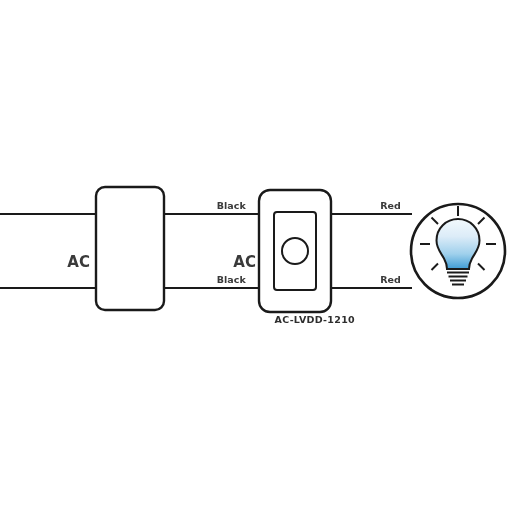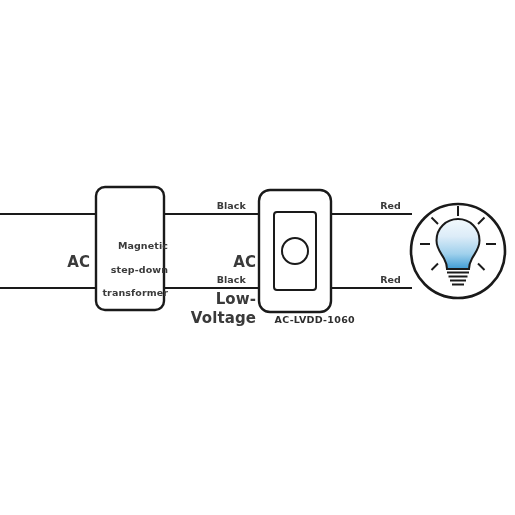--- a/index.html
+++ b/index.html
@@ -146,34 +146,28 @@
       <line class="bulb-ray" x1="484.5" y1="217.5" x2="478" y2="224"></line>
       <line class="bulb-ray" x1="496" y1="244" x2="486" y2="244"></line>
       <line class="bulb-ray" x1="484.5" y1="270" x2="478" y2="263.5"></line>
     </g>
   </svg>
 
   <div class="diagram-label label-section" style="left:6px; top:234px; width:84px;">
     <div>AC</div>
   </div>
 
-  <div class="diagram-label label-block" style="left:92px; top:228px; width:76px;">
-    <div>Magnetic</div>
-    <div>step-down</div>
-    <div>transformer</div>
-  </div>
 
   <div class="diagram-label label-section" style="left:172px; top:234px; width:84px;">
     <div>AC</div>
-    <div>Low-Voltage</div>
   </div>
 
   <div class="diagram-label label-wire" style="left:182px; top:200px; width:64px;">Black</div>
 
   <div class="diagram-label label-wire" style="left:182px; top:274px; width:64px;">Black</div>
 
   <div class="diagram-label label-wire" style="left:345px; top:200px; width:56px;">Red</div>
 
   <div class="diagram-label label-wire" style="left:345px; top:274px; width:56px;">Red</div>
 
-  <div class="diagram-label label-part" style="left:235px; top:314px; width:120px;">AC-LVDD-1060</div>
+  <div class="diagram-label label-part" style="left:235px; top:314px; width:120px;">AC-LVDD-1210</div>
 
 </div>
 
 </body></html>

